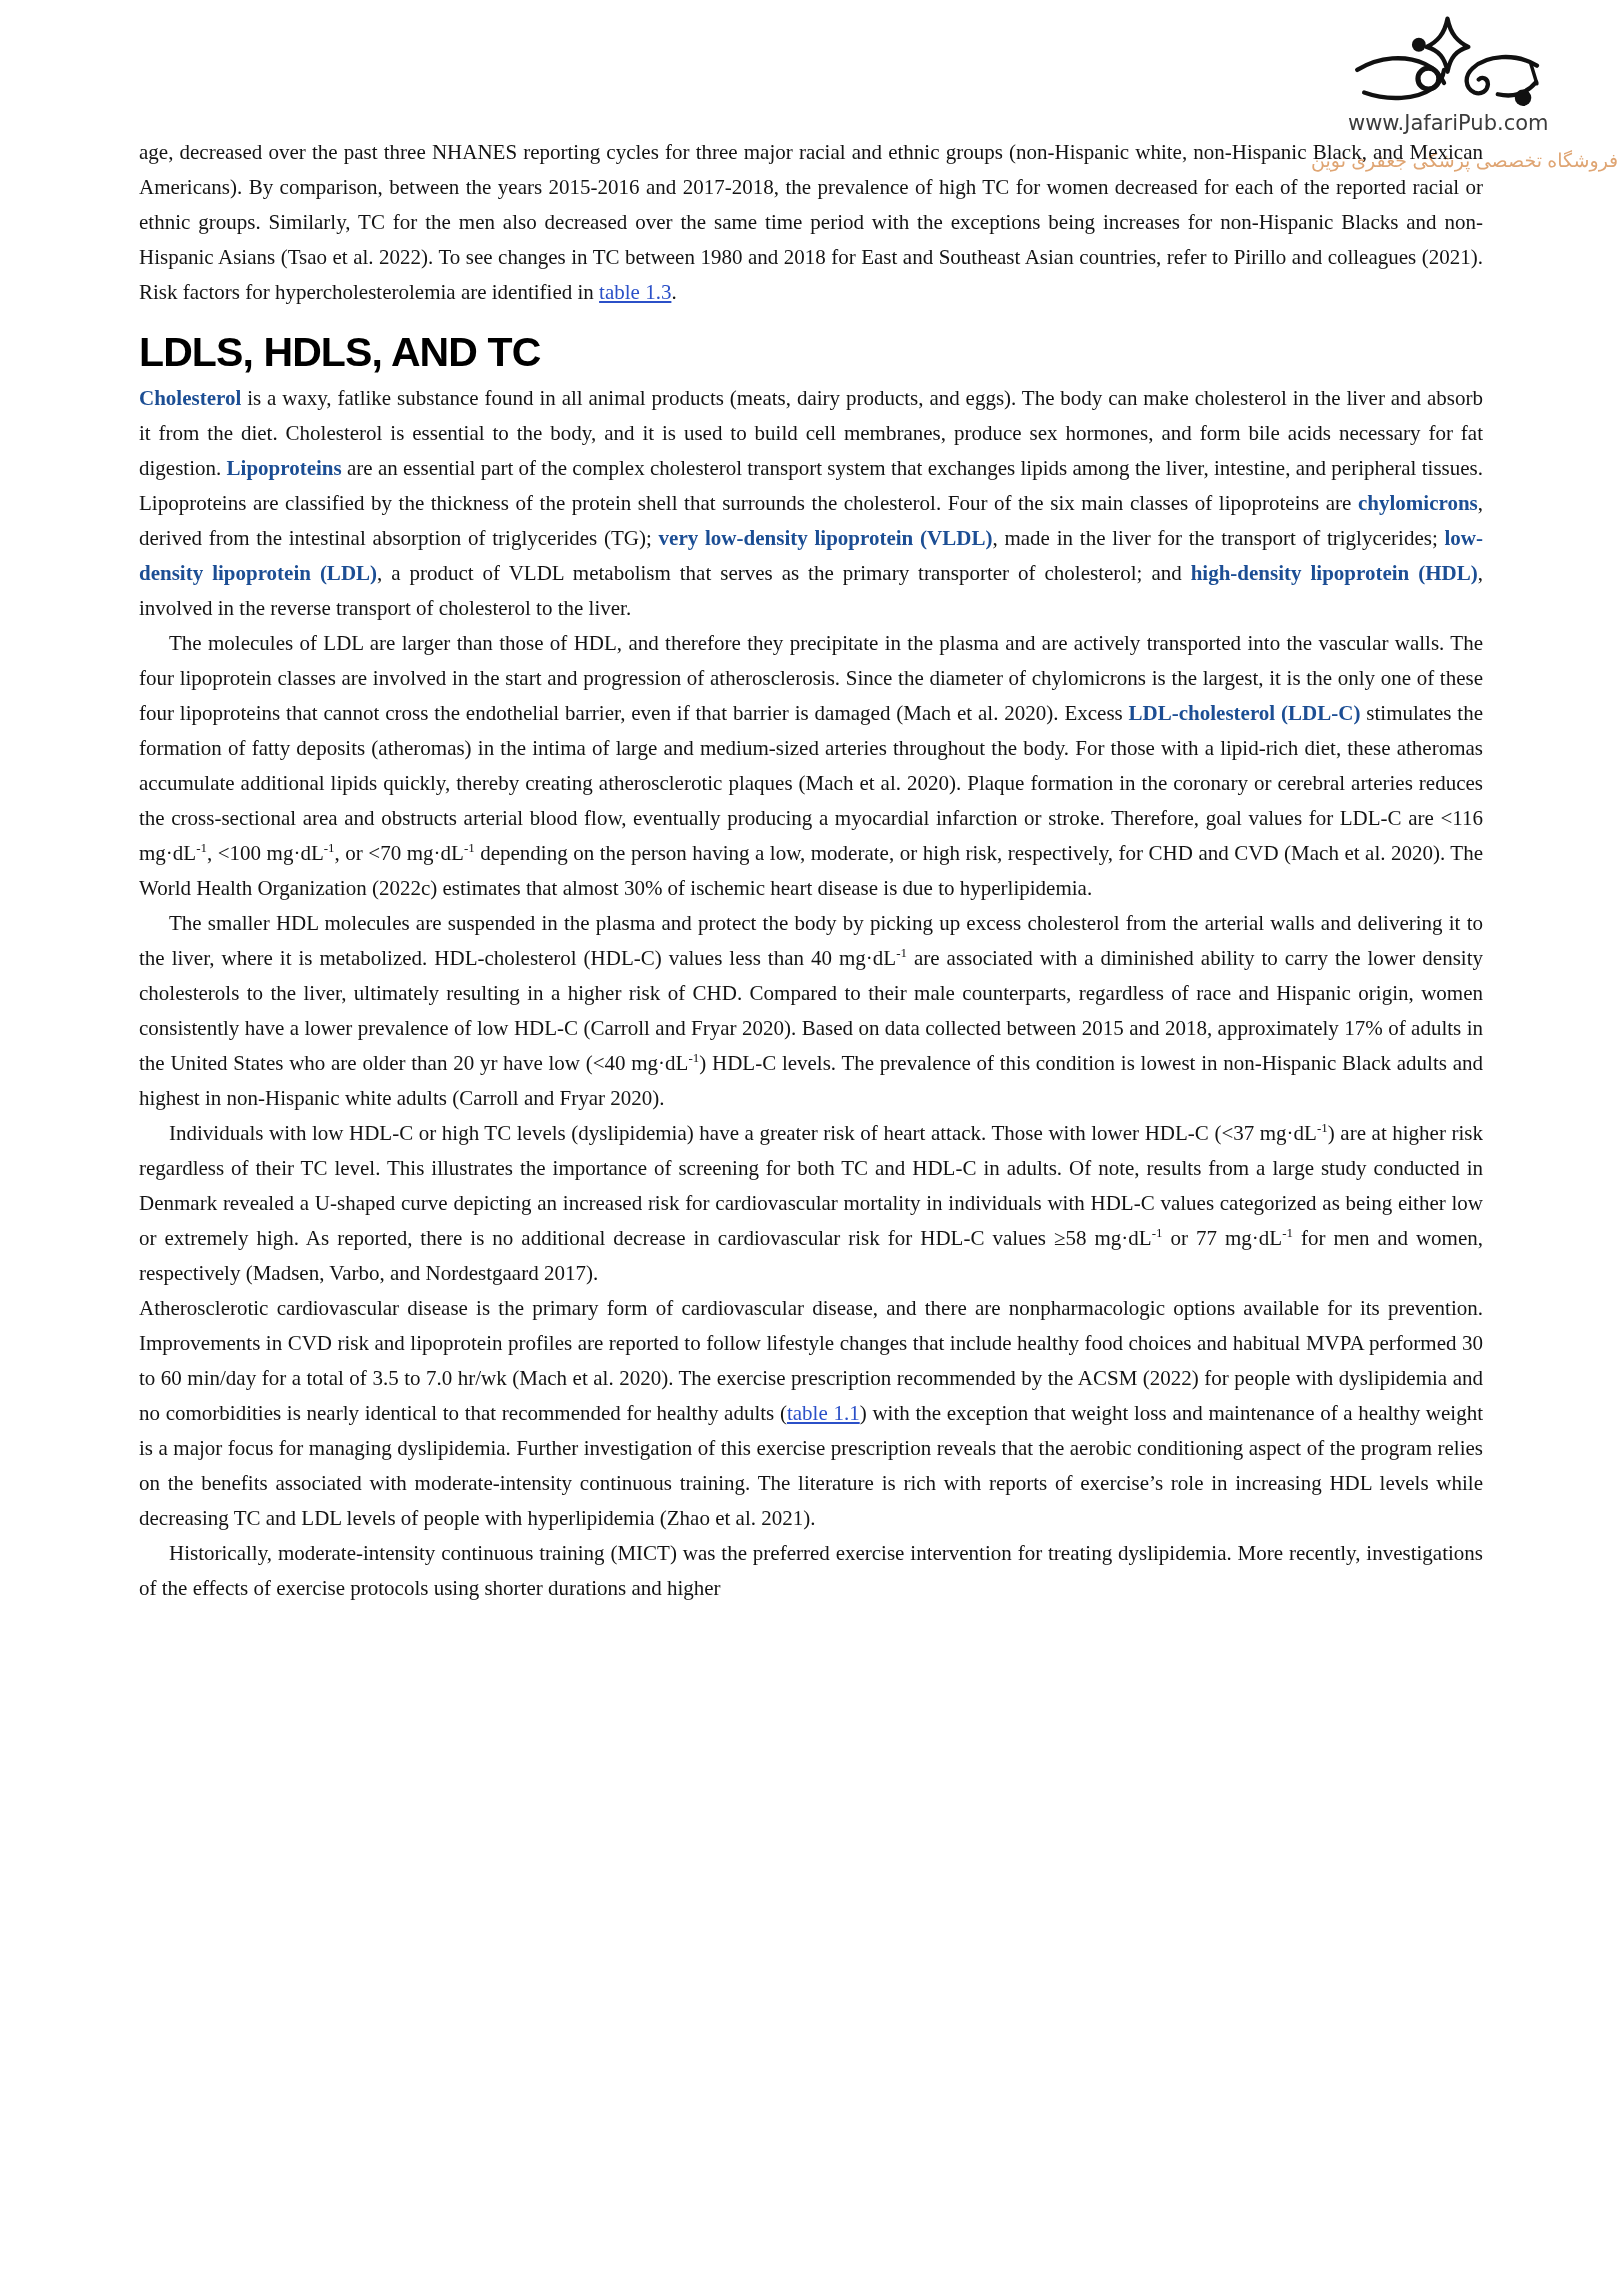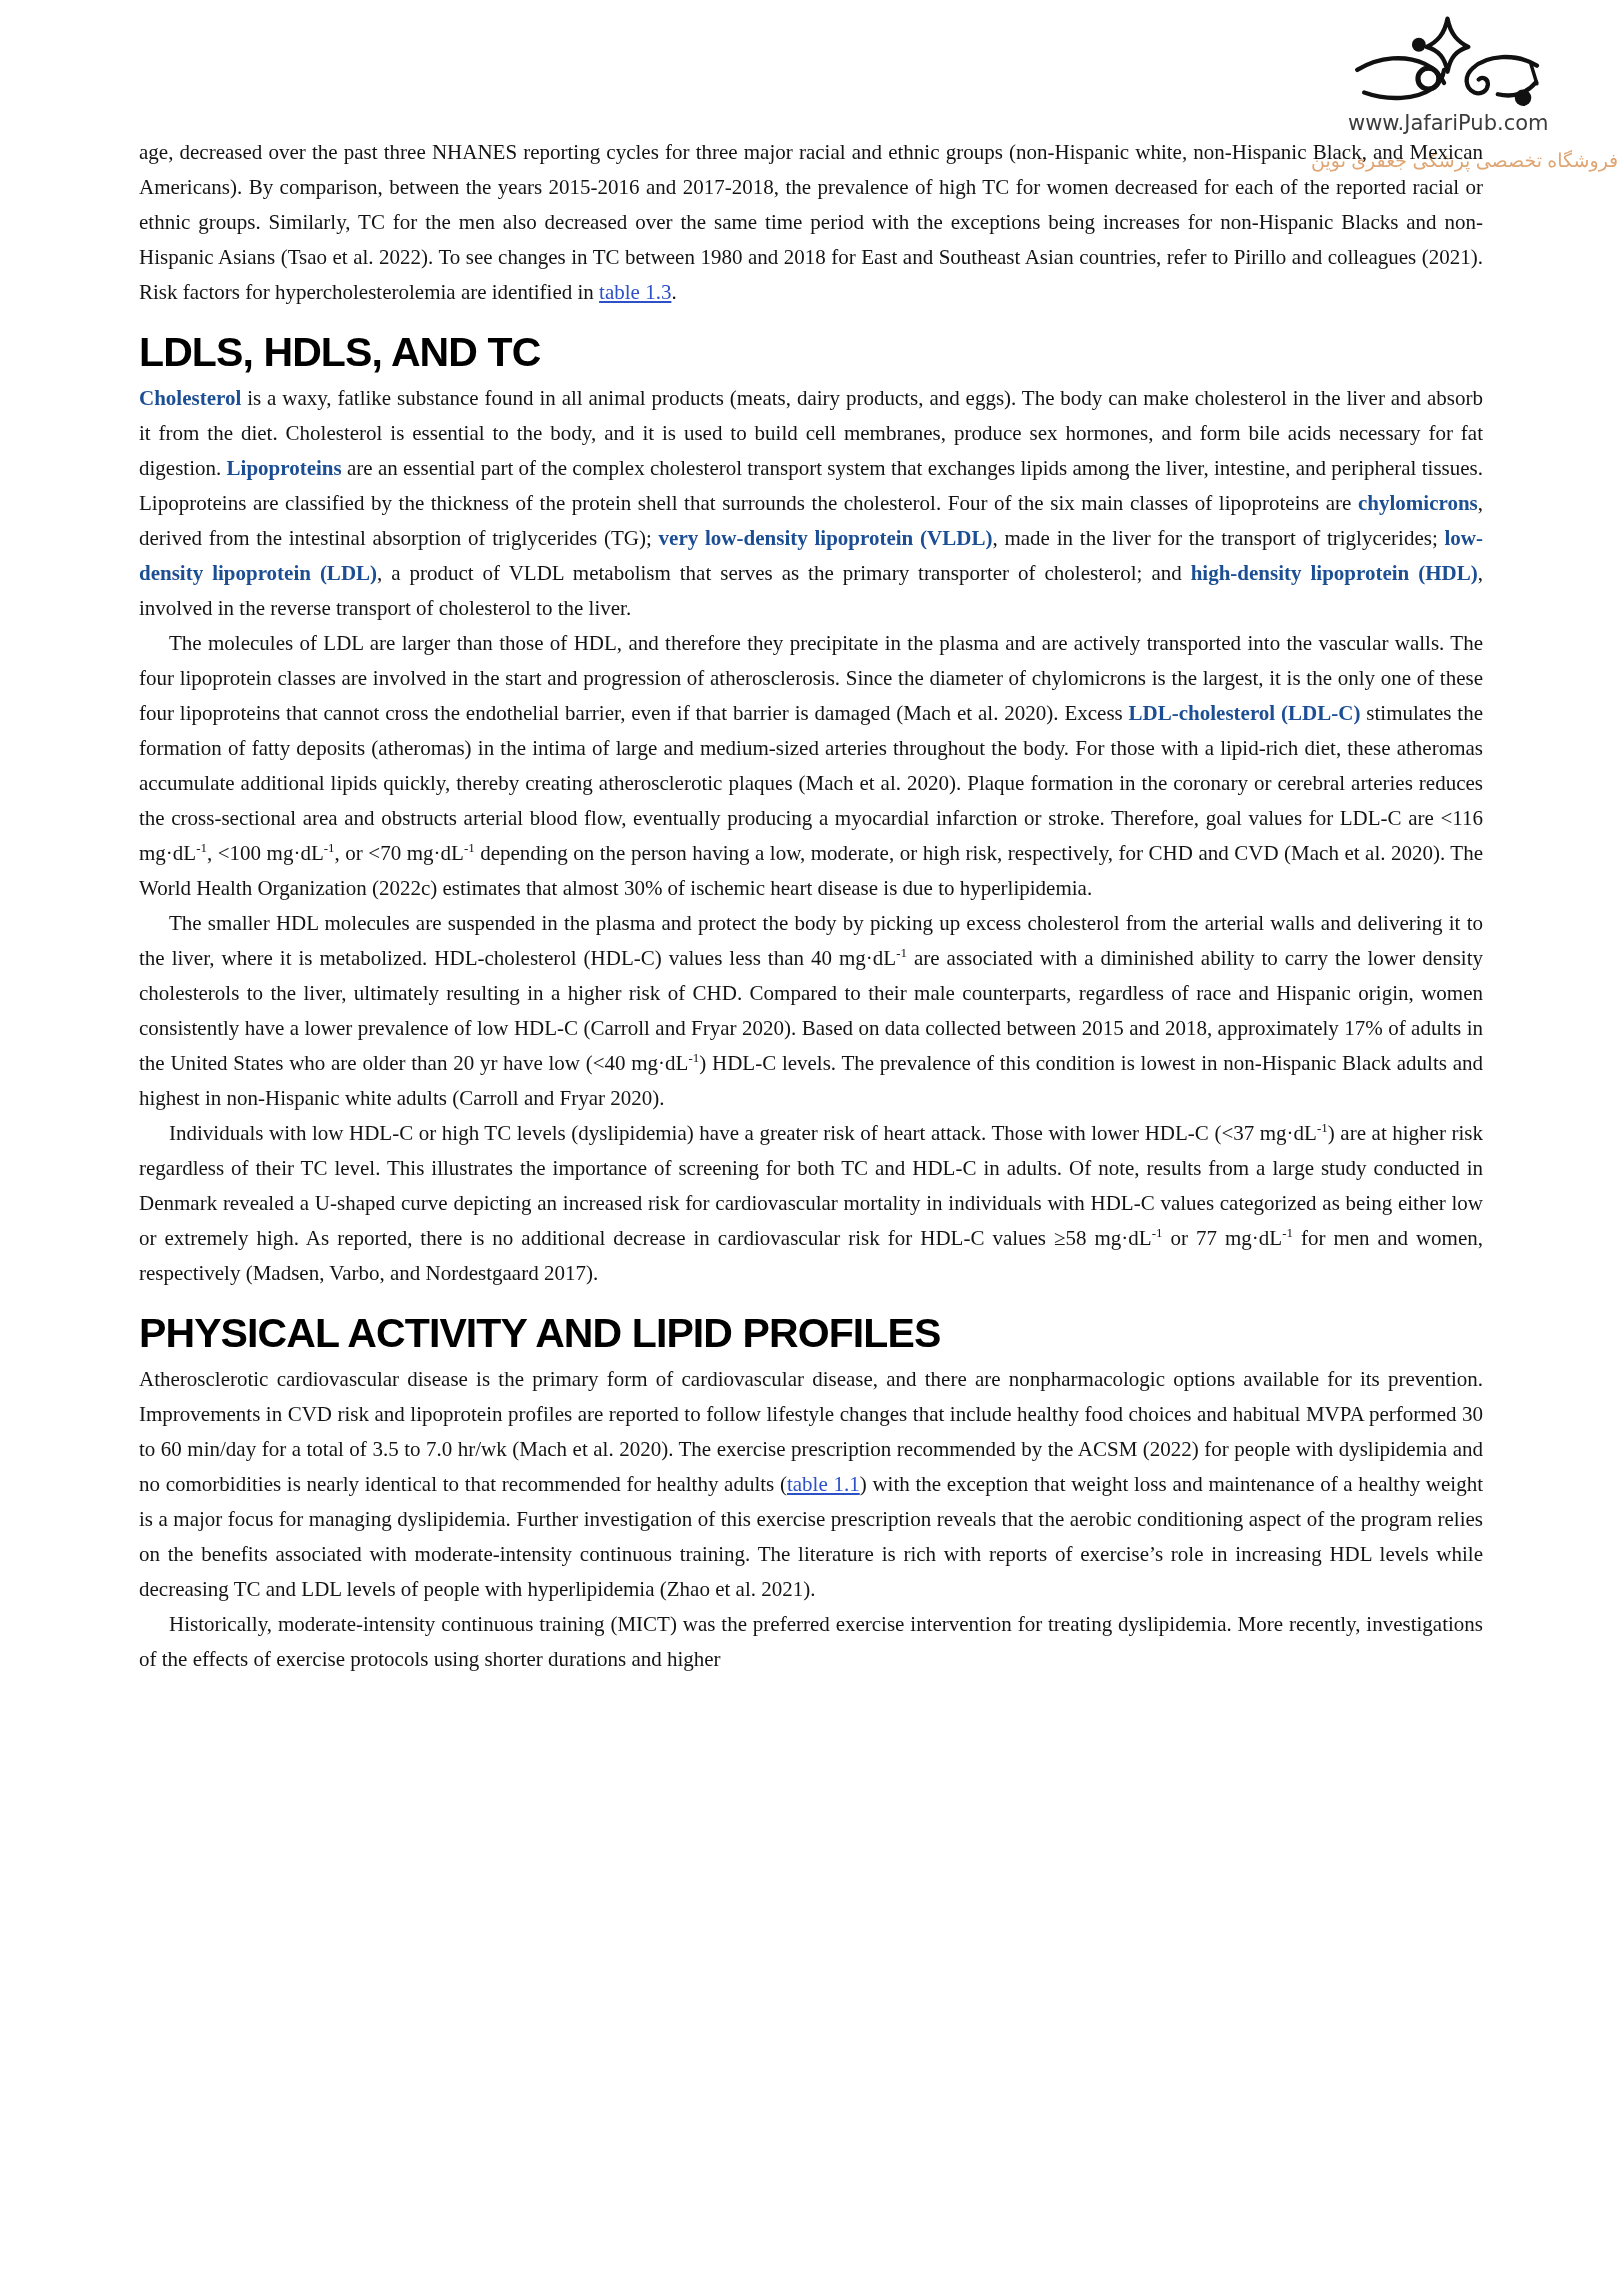--- a/index.html
+++ b/index.html
@@ -88,17 +88,16 @@
 </div>
 <div class="wm-fa">فروشگاه تخصصی پزشکی جعفری نوین</div>
 
 <div class="article">
     <p class="para">age, decreased over the past three NHANES reporting cycles for three major racial and ethnic groups (non-Hispanic white, non-Hispanic Black, and Mexican Americans). By comparison, between the years 2015-2016 and 2017-2018, the prevalence of high TC for women decreased for each of the reported racial or ethnic groups. Similarly, TC for the men also decreased over the same time period with the exceptions being increases for non-Hispanic Blacks and non-Hispanic Asians (Tsao et al. 2022). To see changes in TC between 1980 and 2018 for East and Southeast Asian countries, refer to Pirillo and colleagues (2021). Risk factors for hypercholesterolemia are identified in <a class="tlink" href="#">table 1.3</a>.</p>
     <h2 class="section-heading">LDLS, HDLS, AND TC</h2>
     <p class="para"><b class="term">Cholesterol</b> is a waxy, fatlike substance found in all animal products (meats, dairy products, and eggs). The body can make cholesterol in the liver and absorb it from the diet. Cholesterol is essential to the body, and it is used to build cell membranes, produce sex hormones, and form bile acids necessary for fat digestion. <b class="term">Lipoproteins</b> are an essential part of the complex cholesterol transport system that exchanges lipids among the liver, intestine, and peripheral tissues. Lipoproteins are classified by the thickness of the protein shell that surrounds the cholesterol. Four of the six main classes of lipoproteins are <b class="term">chylomicrons</b>, derived from the intestinal absorption of triglycerides (TG); <b class="term">very low-density lipoprotein (VLDL)</b>, made in the liver for the transport of triglycerides; <b class="term">low-density lipoprotein (LDL)</b>, a product of VLDL metabolism that serves as the primary transporter of cholesterol; and <b class="term">high-density lipoprotein (HDL)</b>, involved in the reverse transport of cholesterol to the liver.</p>
     <p class="para indent">The molecules of LDL are larger than those of HDL, and therefore they precipitate in the plasma and are actively transported into the vascular walls. The four lipoprotein classes are involved in the start and progression of atherosclerosis. Since the diameter of chylomicrons is the largest, it is the only one of these four lipoproteins that cannot cross the endothelial barrier, even if that barrier is damaged (Mach et al. 2020). Excess <b class="term">LDL-cholesterol (LDL-C)</b> stimulates the formation of fatty deposits (atheromas) in the intima of large and medium-sized arteries throughout the body. For those with a lipid-rich diet, these atheromas accumulate additional lipids quickly, thereby creating atherosclerotic plaques (Mach et al. 2020). Plaque formation in the coronary or cerebral arteries reduces the cross-sectional area and obstructs arterial blood flow, eventually producing a myocardial infarction or stroke. Therefore, goal values for LDL-C are &lt;116 mg·dL<sup class="sp">-1</sup>, &lt;100 mg·dL<sup class="sp">-1</sup>, or &lt;70 mg·dL<sup class="sp">-1</sup> depending on the person having a low, moderate, or high risk, respectively, for CHD and CVD (Mach et al. 2020). The World Health Organization (2022c) estimates that almost 30% of ischemic heart disease is due to hyperlipidemia.</p>
     <p class="para indent">The smaller HDL molecules are suspended in the plasma and protect the body by picking up excess cholesterol from the arterial walls and delivering it to the liver, where it is metabolized. HDL-cholesterol (HDL-C) values less than 40 mg·dL<sup class="sp">-1</sup> are associated with a diminished ability to carry the lower density cholesterols to the liver, ultimately resulting in a higher risk of CHD. Compared to their male counterparts, regardless of race and Hispanic origin, women consistently have a lower prevalence of low HDL-C (Carroll and Fryar 2020). Based on data collected between 2015 and 2018, approximately 17% of adults in the United States who are older than 20 yr have low (&lt;40 mg·dL<sup class="sp">-1</sup>) HDL-C levels. The prevalence of this condition is lowest in non-Hispanic Black adults and highest in non-Hispanic white adults (Carroll and Fryar 2020).</p>
     <p class="para indent">Individuals with low HDL-C or high TC levels (dyslipidemia) have a greater risk of heart attack. Those with lower HDL-C (&lt;37 mg·dL<sup class="sp">-1</sup>) are at higher risk regardless of their TC level. This illustrates the importance of screening for both TC and HDL-C in adults. Of note, results from a large study conducted in Denmark revealed a U-shaped curve depicting an increased risk for cardiovascular mortality in individuals with HDL-C values categorized as being either low or extremely high. As reported, there is no additional decrease in cardiovascular risk for HDL-C values ≥58 mg·dL<sup class="sp">-1</sup> or 77 mg·dL<sup class="sp">-1</sup> for men and women, respectively (Madsen, Varbo, and Nordestgaard 2017).</p>
-    <h2 class="section-heading">PHYSICAL ACTIVITY AND LIPID PROFILES</h2>
     <p class="para">Atherosclerotic cardiovascular disease is the primary form of cardiovascular disease, and there are nonpharmacologic options available for its prevention. Improvements in CVD risk and lipoprotein profiles are reported to follow lifestyle changes that include healthy food choices and habitual MVPA performed 30 to 60 min/day for a total of 3.5 to 7.0 hr/wk (Mach et al. 2020). The exercise prescription recommended by the ACSM (2022) for people with dyslipidemia and no comorbidities is nearly identical to that recommended for healthy adults (<a class="tlink" href="#">table 1.1</a>) with the exception that weight loss and maintenance of a healthy weight is a major focus for managing dyslipidemia. Further investigation of this exercise prescription reveals that the aerobic conditioning aspect of the program relies on the benefits associated with moderate-intensity continuous training. The literature is rich with reports of exercise’s role in increasing HDL levels while decreasing TC and LDL levels of people with hyperlipidemia (Zhao et al. 2021).</p>
     <p class="para indent">Historically, moderate-intensity continuous training (MICT) was the preferred exercise intervention for treating dyslipidemia. More recently, investigations of the effects of exercise protocols using shorter durations and higher</p>
   </div>
 
 
 </body></html>

